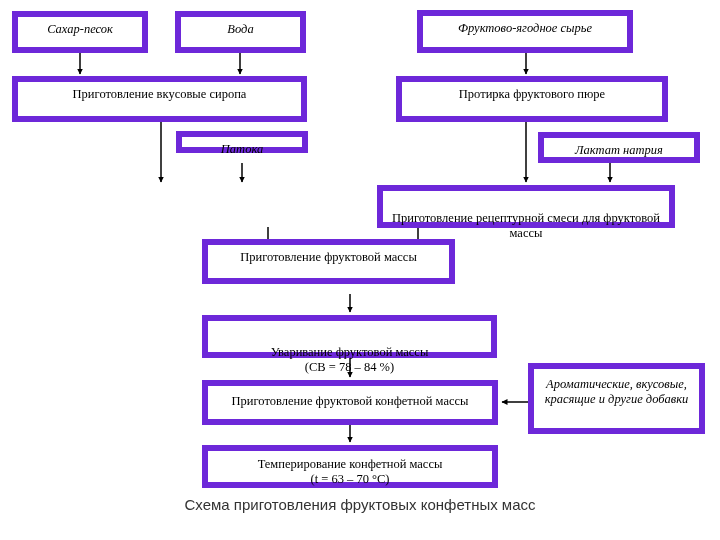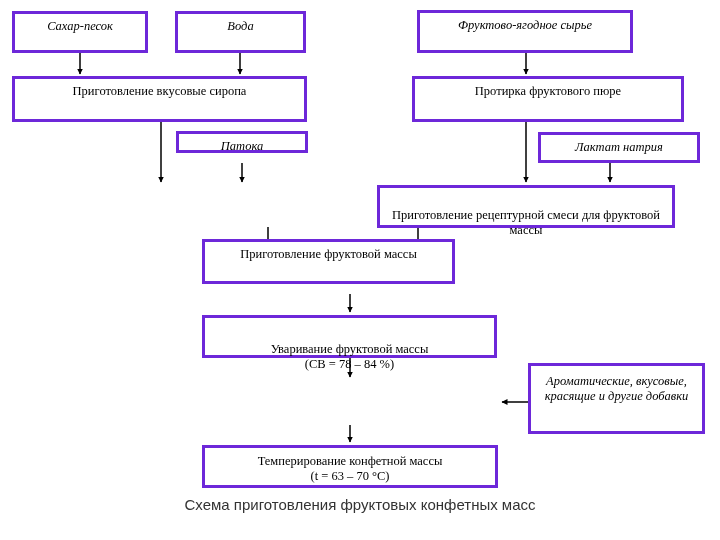--- a/index.html
+++ b/index.html
@@ -19,21 +19,21 @@
     position: absolute;
     left: 0;
     top: 0;
     width: 720px;
     height: 540px;
     pointer-events: none;
   }
   .box {
     position: absolute;
     box-sizing: border-box;
-    border: 3px solid #6d28d9;
+    border: 6px solid #6d28d9;
     background: #ffffff;
     display: flex;
     justify-content: center;
     align-items: flex-start;
     text-align: center;
     font-size: 12.5px;
     line-height: 1.22;
     color: #000000;
     padding: 5px 6px 0 6px;
   }
@@ -95,21 +95,21 @@
   </div>
 
   <div class="box ital" style="left:417px; top:10px; width:216px; height:43px">
     <span class="lbl">Фруктово-ягодное сырье</span>
   </div>
 
   <div class="box" style="left:12px; top:76px; width:295px; height:46px">
     <span class="lbl">Приготовление вкусовые сиропа</span>
   </div>
 
-  <div class="box" style="left:412px; top:76px; width:272px; height:46px">
+  <div class="box" style="left:396px; top:76px; width:272px; height:46px">
     <span class="lbl">Протирка фруктового пюре</span>
   </div>
 
   <div class="box ital" style="left:176px; top:131px; width:132px; height:22px">
     <span class="lbl">Патока</span>
   </div>
 
   <div class="box ital" style="left:538px; top:132px; width:162px; height:31px">
     <span class="lbl">Лактат натрия</span>
   </div>
@@ -122,20 +122,23 @@
 
   <div class="box" style="left:202px; top:239px; width:253px; height:45px">
     <span class="lbl">Приготовление фруктовой массы</span>
   </div>
 
   <div class="box" style="left:202px; top:315px; width:295px; height:43px; padding-top:24px">
     <span class="lbl">Уваривание фруктовой массы
 (СВ = 78 – 84 %)</span>
   </div>
 
+  <div class="box" style="left:202px; top:380px; width:296px; height:45px; padding-top:8px">
+    <span class="lbl">Приготовление фруктовой конфетной массы</span>
+  </div>
 
   <div class="box ital" style="left:528px; top:363px; width:177px; height:71px; padding-top:8px">
     <span class="lbl">Ароматические, вкусовые,
 красящие и другие добавки</span>
   </div>
 
   <div class="box" style="left:202px; top:445px; width:296px; height:43px; padding-top:6px">
     <span class="lbl">Темперирование конфетной массы
 (t = 63 – 70 °C)</span>
   </div>

